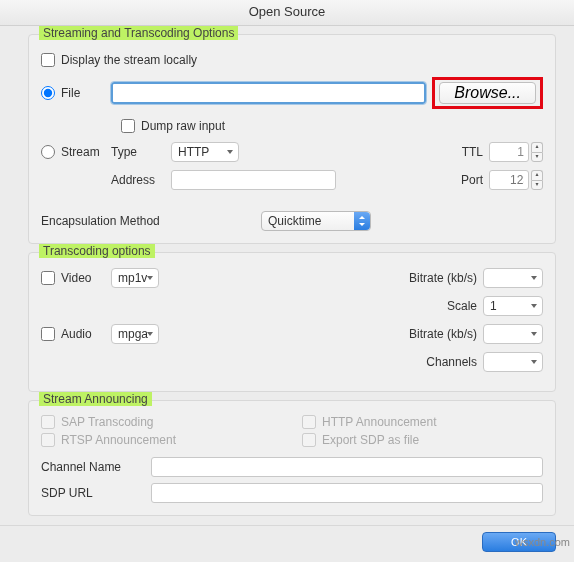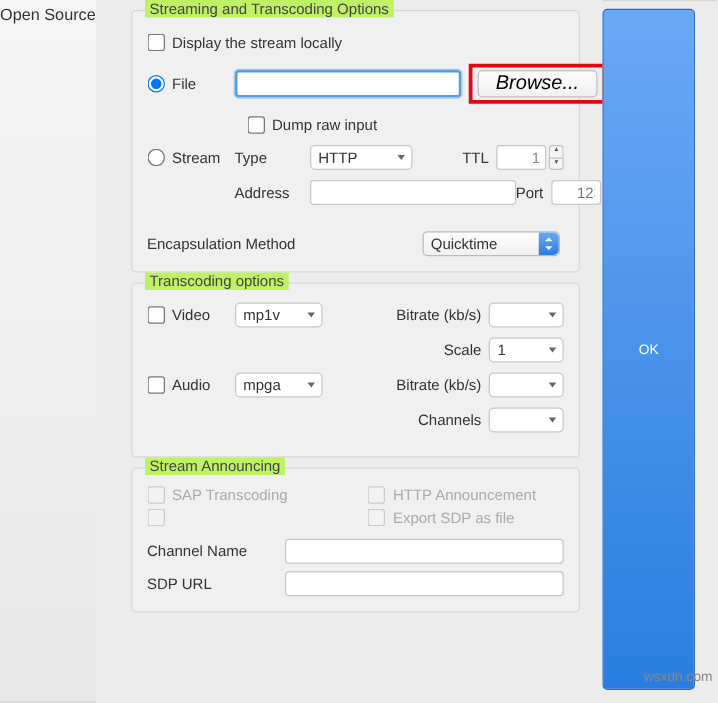--- a/index.html
+++ b/index.html
@@ -9,20 +9,21 @@
       background: #f0f0f0;
       width: 574px;
       height: 562px;
       overflow: hidden;
       color: #333;
     }
     .window {
       background: #ececec;
       height: 100%;
       display: flex;
+      flex-direction: column;
     }
     .titlebar {
       text-align: center;
       padding: 4px 0 6px 0;
       font-size: 13px;
       color: #333;
       background: linear-gradient(#f6f6f6, #e8e8e8);
       border-bottom: 1px solid #d0d0d0;
     }
     .content {
@@ -179,21 +180,21 @@
       height: 20px;
       display:flex;
       flex-direction:column;
       margin-left:2px;
     }
     .stepper div{flex:1;border:1px solid #c0c0c0;background:#f5f5f5;font-size:6px;line-height:1;text-align:center;color:#555;}
     .stepper div:first-child{border-radius:3px 3px 0 0;border-bottom:none;}
     .stepper div:last-child{border-radius:0 0 3px 3px;}
     .encap-row { display:flex; align-items:center; margin-top:20px;}
     .encap-label { font-size:12px; flex:0 0 220px;}
-    .wide-select { width: 70px; }
+    .wide-select { width: 48px; }
     .bitrate-select { width: 60px; }
     .footer {
       padding: 6px 18px 10px 0;
       display: flex;
       justify-content: flex-end;
       border-top: 1px solid #d8d8d8;
       background: #ececec;
     }
     .ok-btn {
       background: linear-gradient(#6aa9f4, #2a7de0);
@@ -257,21 +258,21 @@
           <label class="lbl">Dump raw input</label>
         </div>
       </div>
 
       <div class="row">
         <div class="radio-wrap">
           <input type="radio" name="out" class="radio" style="">
           <label class="lbl">Stream</label>
         </div>
         <span class="col-label">Type</span>
-        <div class="select" style="width:82px;">
+        <div class="select" style="width:68px;">
           <span>HTTP</span>
         </div>
         <span class="spacer"></span>
         <span class="col-label-r">TTL</span>
         <input type="text" class="num-input" style="width: 40px;" value="1">
         <div class="stepper">
             <div>▴</div>
             <div>▾</div>
           </div>
       </div>
@@ -359,20 +360,21 @@
         <div class="check-wrap">
           <input type="checkbox" class="checkbox" disabled="" style="">
           <label class="lbl disabled">SAP Transcoding</label>
         </div>
         <div class="check-wrap">
           <input type="checkbox" class="checkbox" disabled="" style="">
           <label class="lbl disabled">HTTP Announcement</label>
         </div>
         <div class="check-wrap">
           <input type="checkbox" class="checkbox" disabled="" style="">
+          <label class="lbl disabled">RTSP Announcement</label>
         </div>
         <div class="check-wrap">
           <input type="checkbox" class="checkbox" disabled="" style="">
           <label class="lbl disabled">Export SDP as file</label>
         </div>
       </div>
 
       <div class="field-row">
         <span class="field-label">Channel Name</span>
         <input type="text" class="txt" style="">

